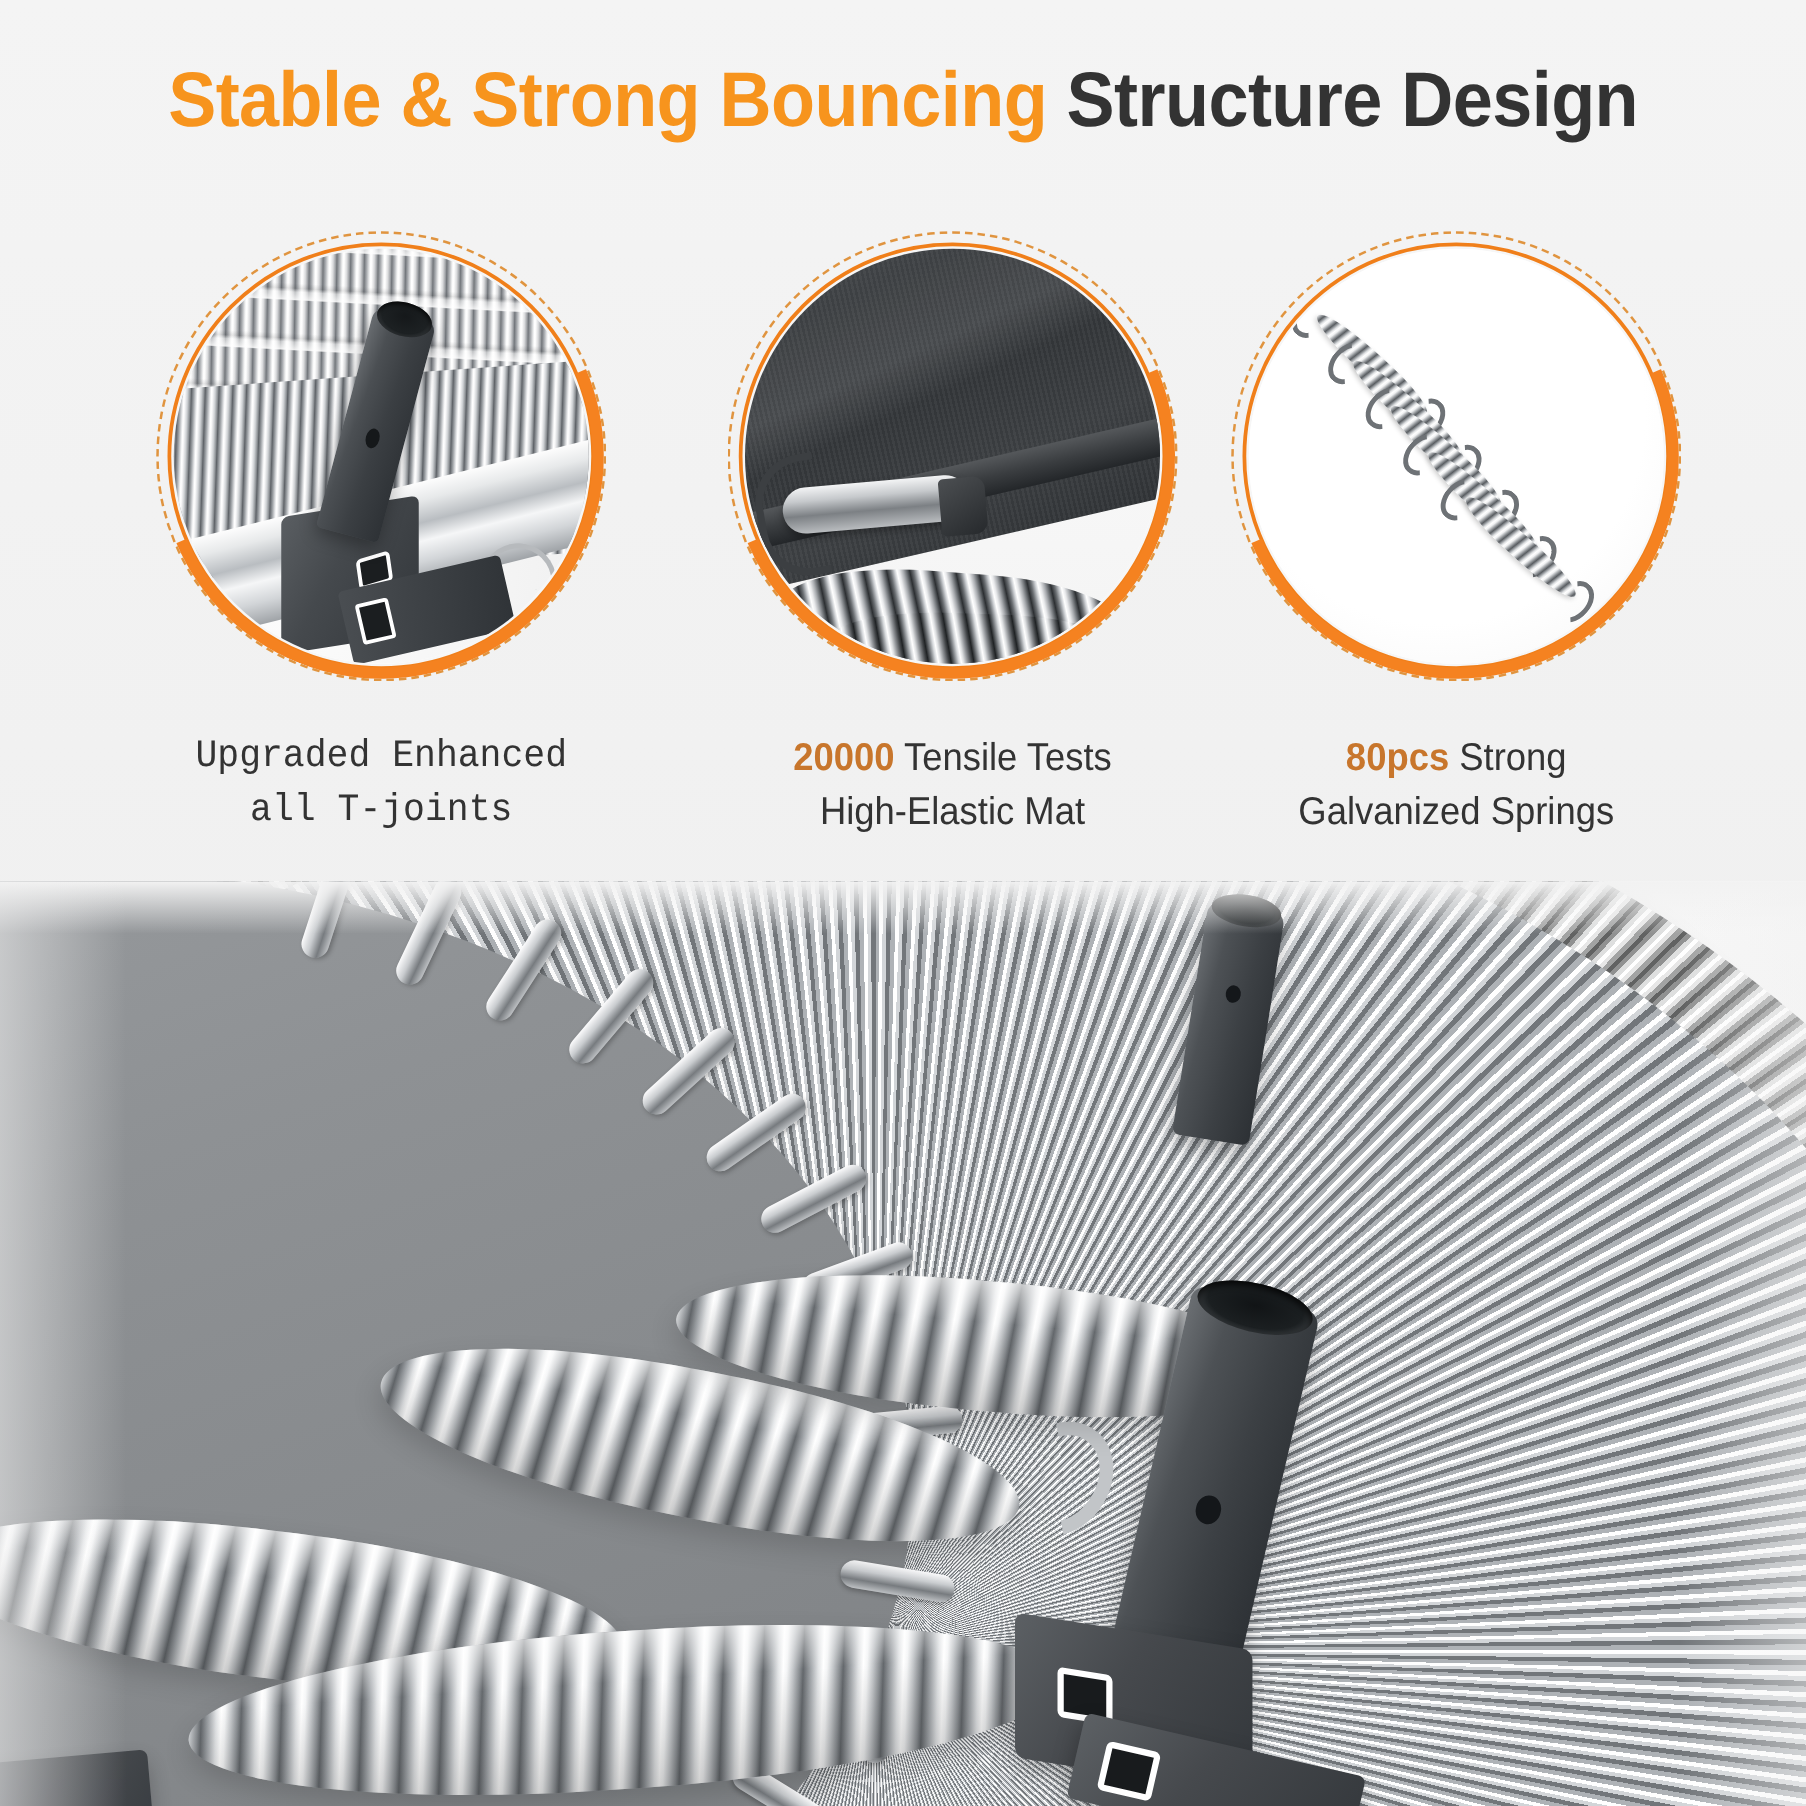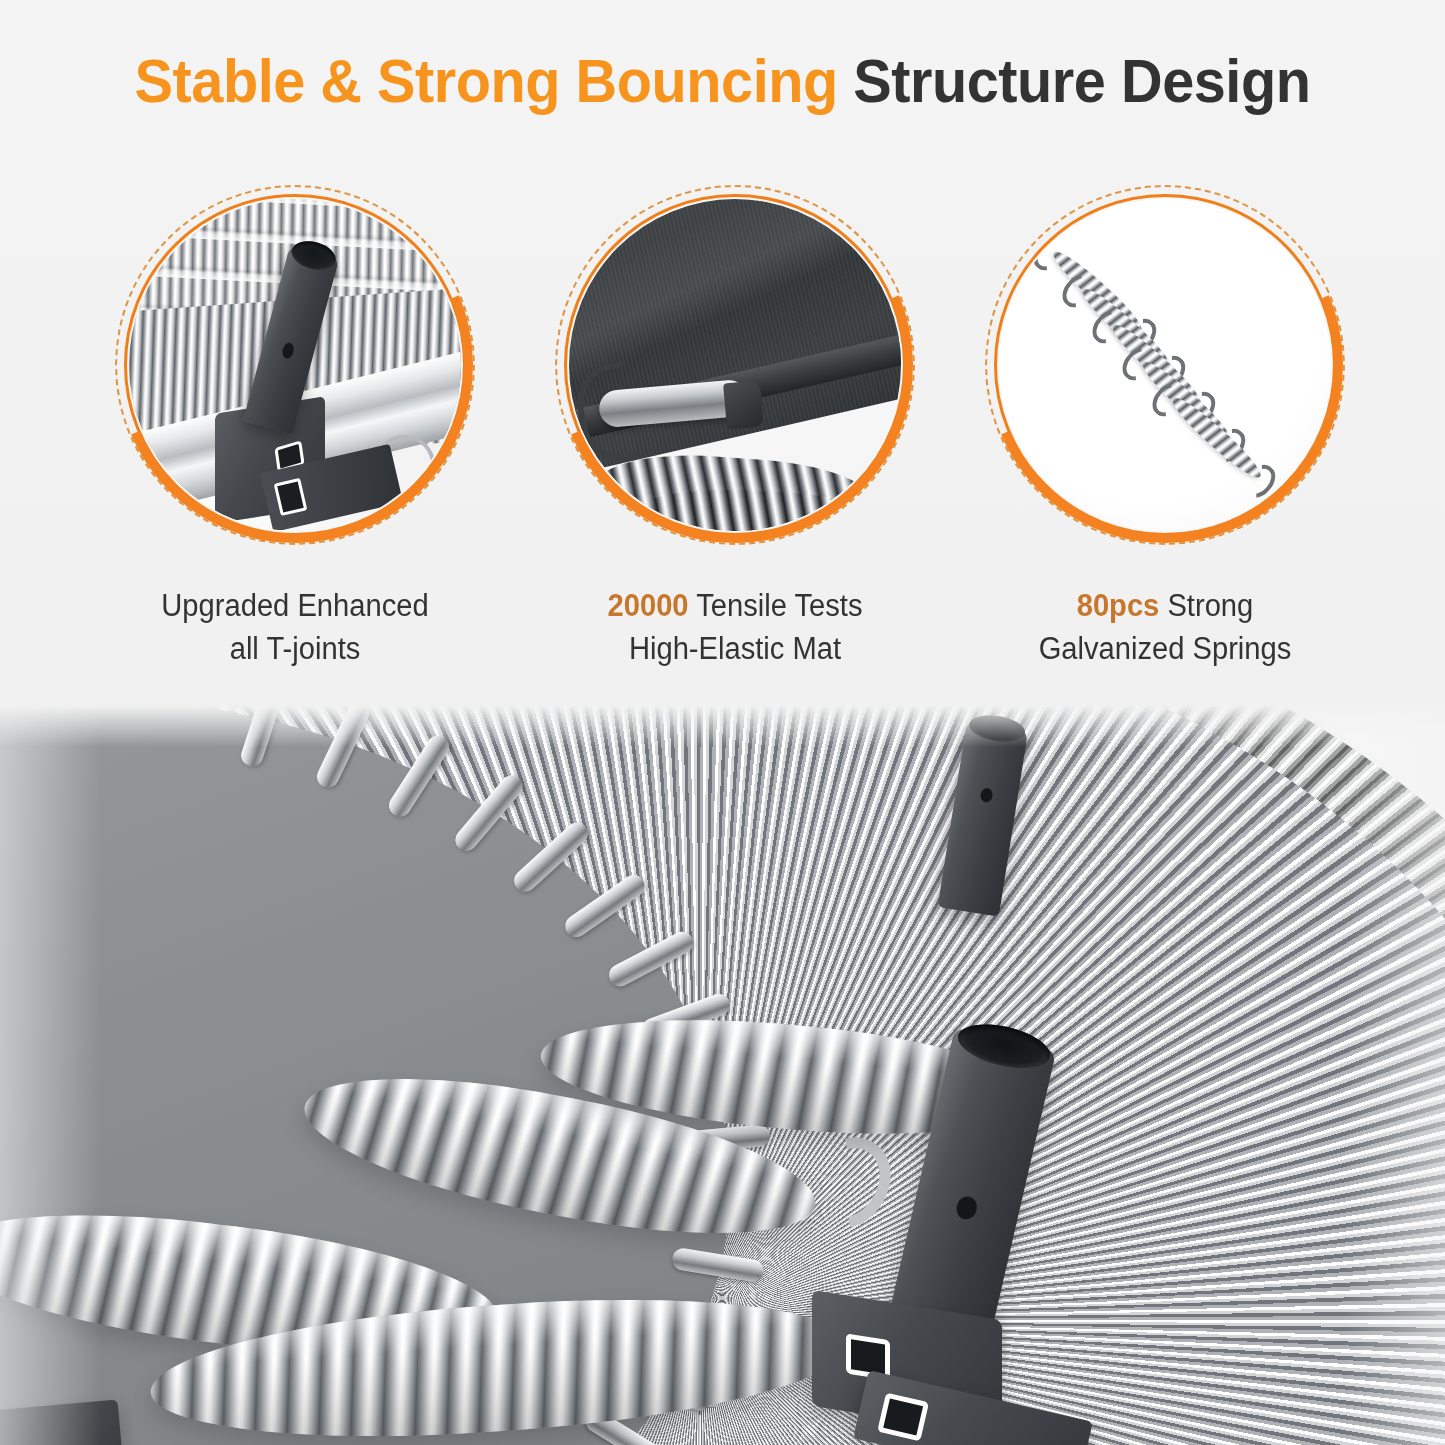--- a/index.html
+++ b/index.html
@@ -20,21 +20,21 @@
     letter-spacing:-0.5px;
     white-space:nowrap;
     transform:scaleX(.93);
   }
   .hl-orange{color:#f7941d;}
   .hl-dark{color:#333333;}
 
   
   .features{position:absolute;left:0;top:185px;width:1445px;height:520px;}
   .feature{position:absolute;top:0;width:430px;height:520px;}
-  .f0{left:80px;} .f1{left:520px;} .f2{left:950px;text-decoration:underline;}
+  .f0{left:90px;font-family:Liberation Mono, monospace;} .f1{left:547px;} .f2{left:950px;text-decoration:underline;}
 
   .circle-wrap{position:absolute;left:35px;top:0;width:360px;height:360px;}
 
   
   .ring-dash{
     position:absolute;left:0;top:0;width:100%;height:100%;
     border:2px dashed #e0943f;border-radius:50%;
     box-sizing:border-box;
   }
   

